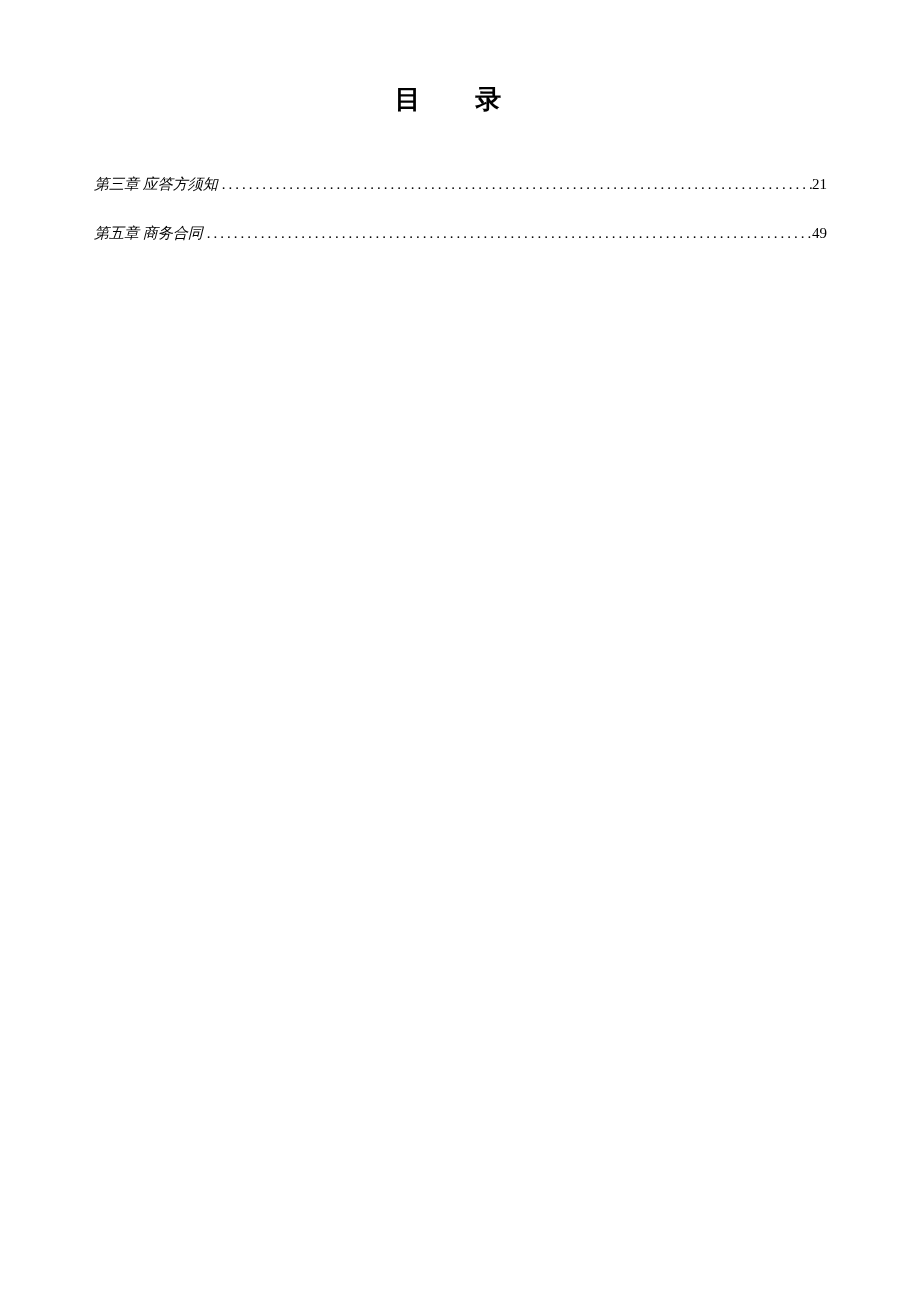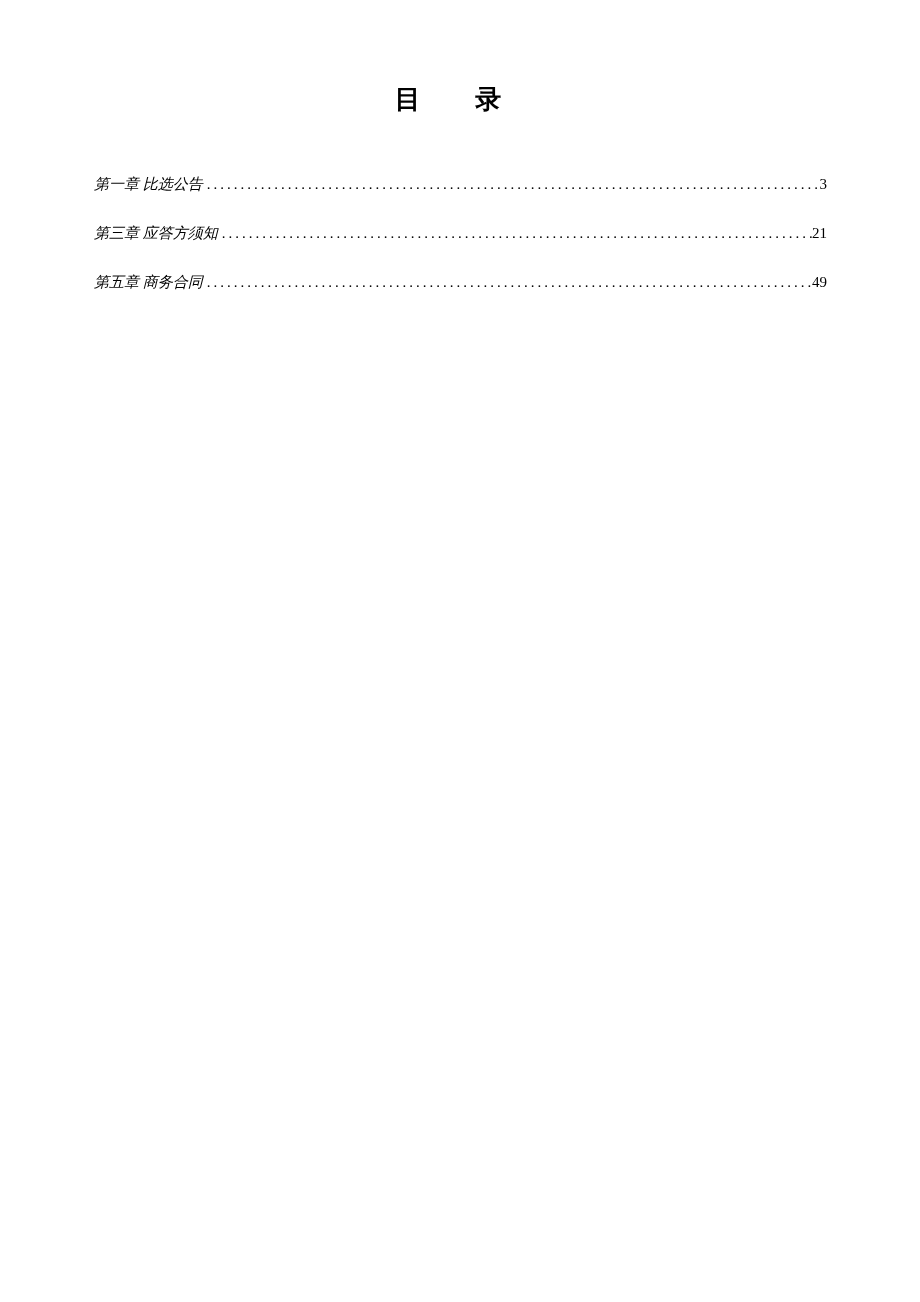--- a/index.html
+++ b/index.html
@@ -58,25 +58,20 @@
       font-family: "SimSun", serif;
     }
   </style>
 </head>
 <body>
 
 <h1 class="page-title">目 录</h1>
 
 <div class="toc-list">
   <div class="toc-entry">
-    <span class="toc-label">第一章 比选公告</span>
-    <span class="toc-leader"></span>
-    <span class="toc-page">3</span>
-  </div>
-  <div class="toc-entry">
     <span class="toc-label">第三章 应答方须知</span>
     <span class="toc-leader"></span>
     <span class="toc-page">21</span>
   </div>
   <div class="toc-entry">
     <span class="toc-label">第五章 商务合同</span>
     <span class="toc-leader"></span>
     <span class="toc-page">49</span>
   </div>
 </div>

